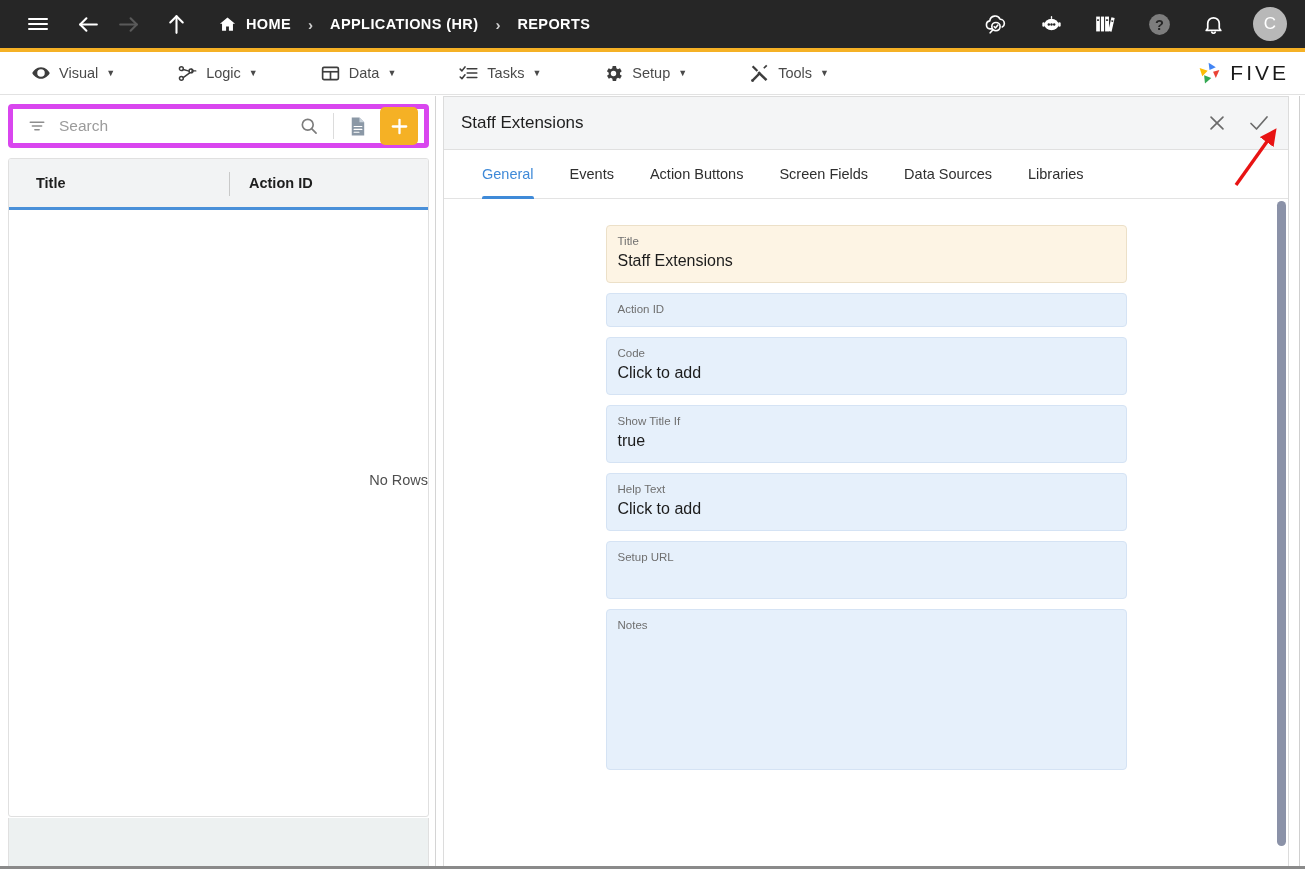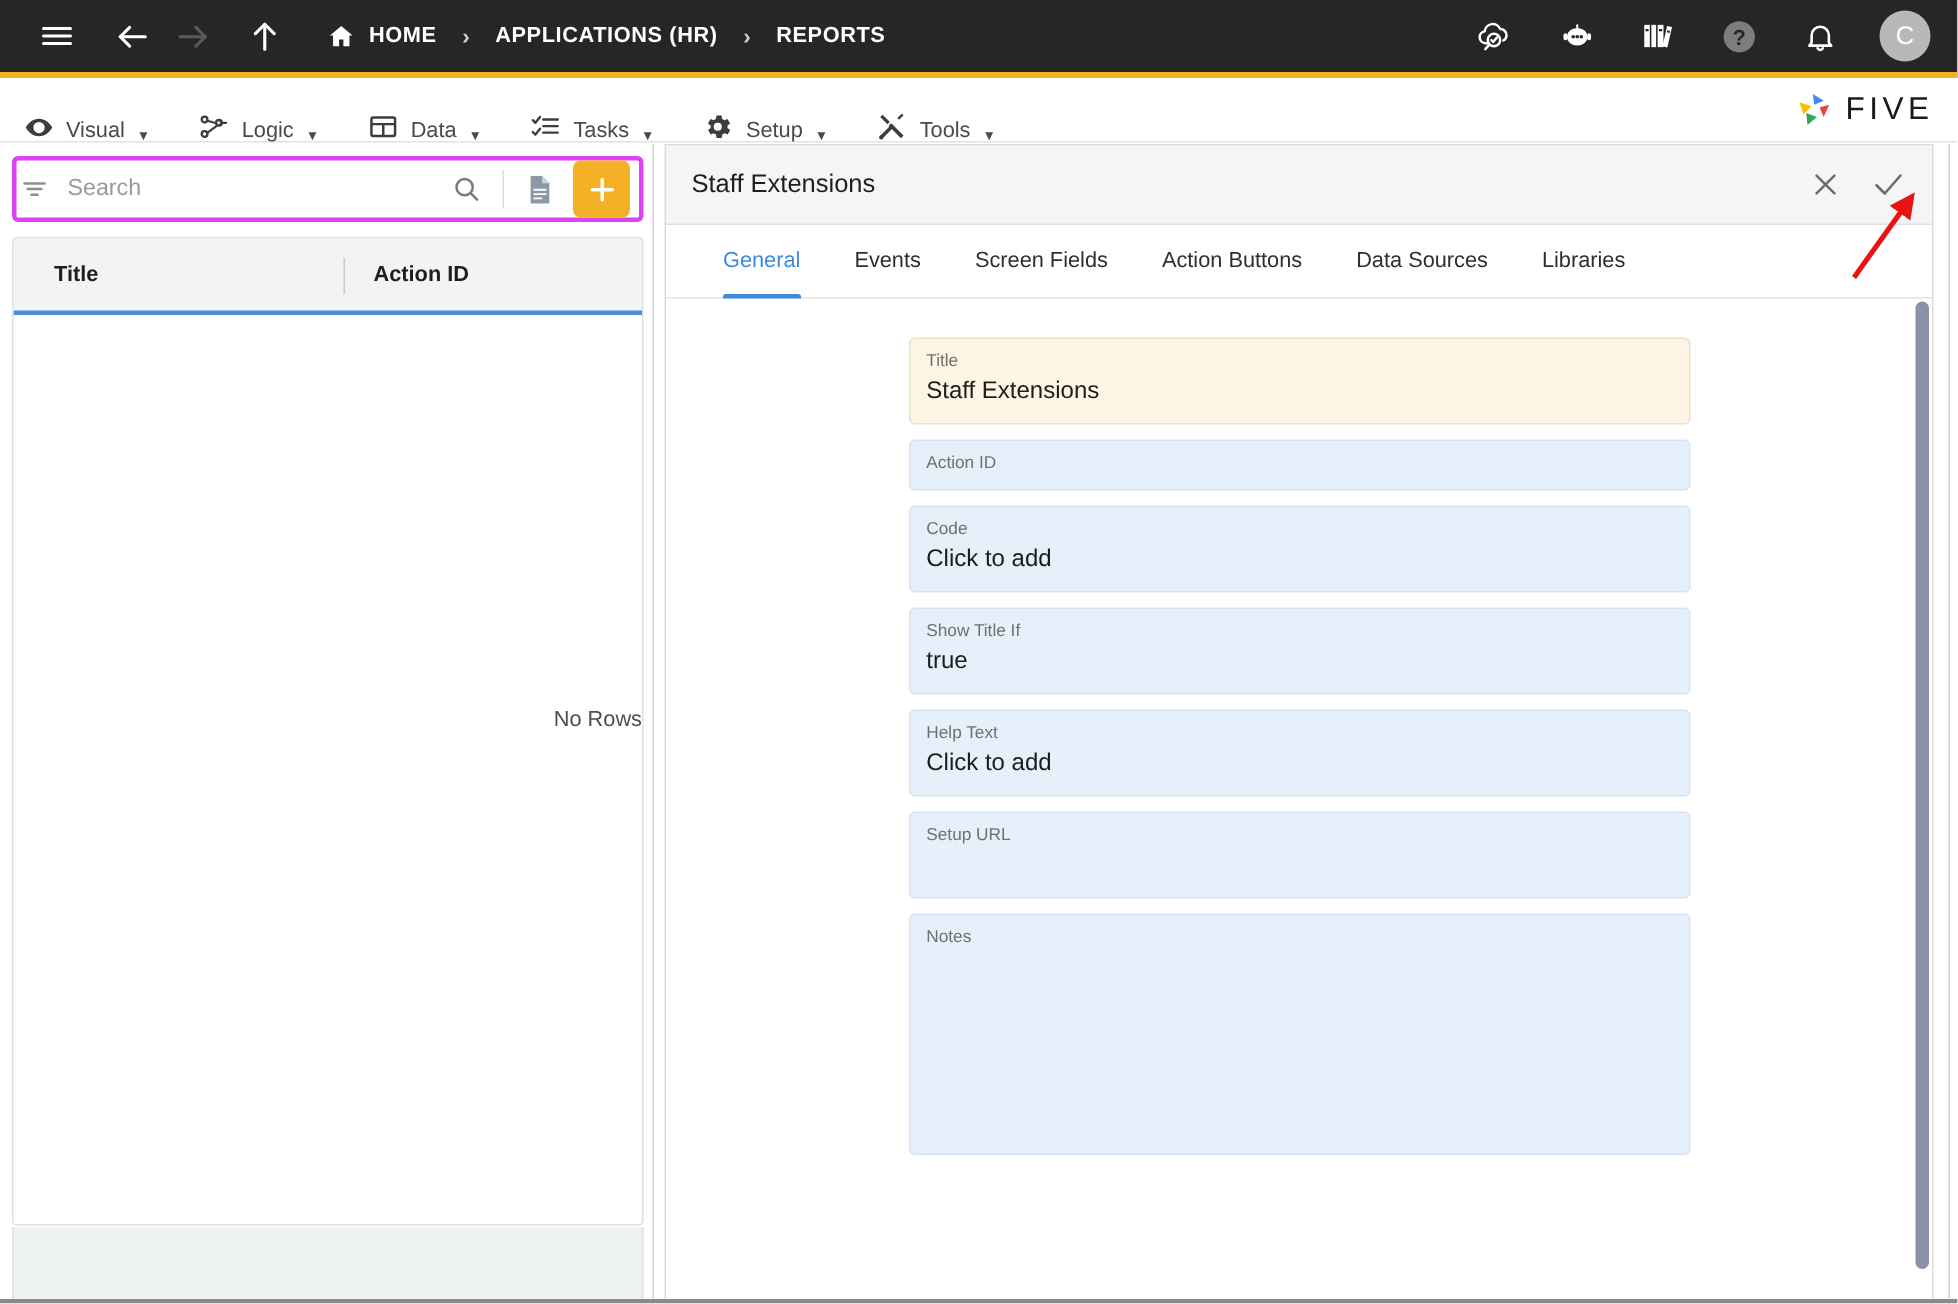--- a/index.html
+++ b/index.html
@@ -38,43 +38,43 @@
     margin-left: 6px;
   }
 
   
   .menubar {
     position: absolute; left: 0; top: 52px; width: 1305px; height: 43px;
     background: #ffffff; border-bottom: 1px solid #e2e2e2;
     display: flex; align-items: center;
   }
   .menu-item {
-    display: flex; align-items: flex-end; gap: 8px;
-    padding: 0 16px; height: 43px; cursor: pointer;
+    display: flex; align-items: center; gap: 8px;
+    padding: 0 31px; height: 43px; cursor: pointer;
   }
   .menu-item .mlabel { font-size: 14.5px; color: #4a4a4a; }
   .menu-item .caret { font-size: 9px; color: #4a4a4a; }
   .menu-ic { color: #3d3d3d; display: flex; align-items: center; }
   .logo-wrap {
     margin-left: auto; margin-right: 16px; display: flex; align-items: center; gap: 7px;
   }
   .logo-text {
     font-size: 21px; letter-spacing: 3px; color: #1a1a1a; font-weight: 500;
     font-family: "Liberation Sans", sans-serif;
   }
 
   
   .sidebar {
     position: absolute; left: 0; top: 96px; width: 436px; bottom: 0;
     background: #ffffff; border-right: 1px solid #d4d4d4;
   }
   .search-row {
     position: absolute; left: 8px; top: 8px; right: 6px; height: 44px;
-    border: 3px solid #d946ef; border-radius: 4px; background: #ffffff;
-    display: flex; align-items: center; padding: 0 6px 0 2px;
+    border: 5px solid #d946ef; border-radius: 4px; background: #ffffff;
+    display: flex; align-items: center; padding: 0 6px 0 14px;
   }
   .filter-ic { color: #8e8e8e; display: flex; align-items: center; }
   .search-input {
     flex: 1 1 auto; border: 0; outline: 0; font-size: 15.5px; color: #333;
     background: transparent; padding-left: 12px;
     font-family: "Liberation Sans", sans-serif;
   }
   .search-input::placeholder { color: #9b9b9b; }
   .srch-ic { color: #7c7c7c; display: flex; align-items: center; padding: 0 8px; }
   .vdiv { width: 1px; height: 26px; background: #dcdcdc; margin: 0 6px; }
@@ -415,22 +415,22 @@
           <svg width="24" height="24" viewBox="0 0 24 24" fill="none" stroke="currentColor" stroke-width="1.7" stroke-linecap="round" stroke-linejoin="round">
               <polyline points="4,12.5 9.5,18 20,6"></polyline>
             </svg>
         </div>
       </div>
     </div>
 
     <div class="tabs">
       <div class="tab active">General</div>
       <div class="tab">Events</div>
+      <div class="tab">Action Buttons</div>
       <div class="tab">Screen Fields</div>
-      <div class="tab">Action Buttons</div>
       <div class="tab">Data Sources</div>
       <div class="tab">Libraries</div>
     </div>
 
     <div class="form-area">
       <div class="form-inner">
 
         <div class="field cream">
           <div class="f-label">Title</div>
           <div class="f-value">Staff Extensions</div>

